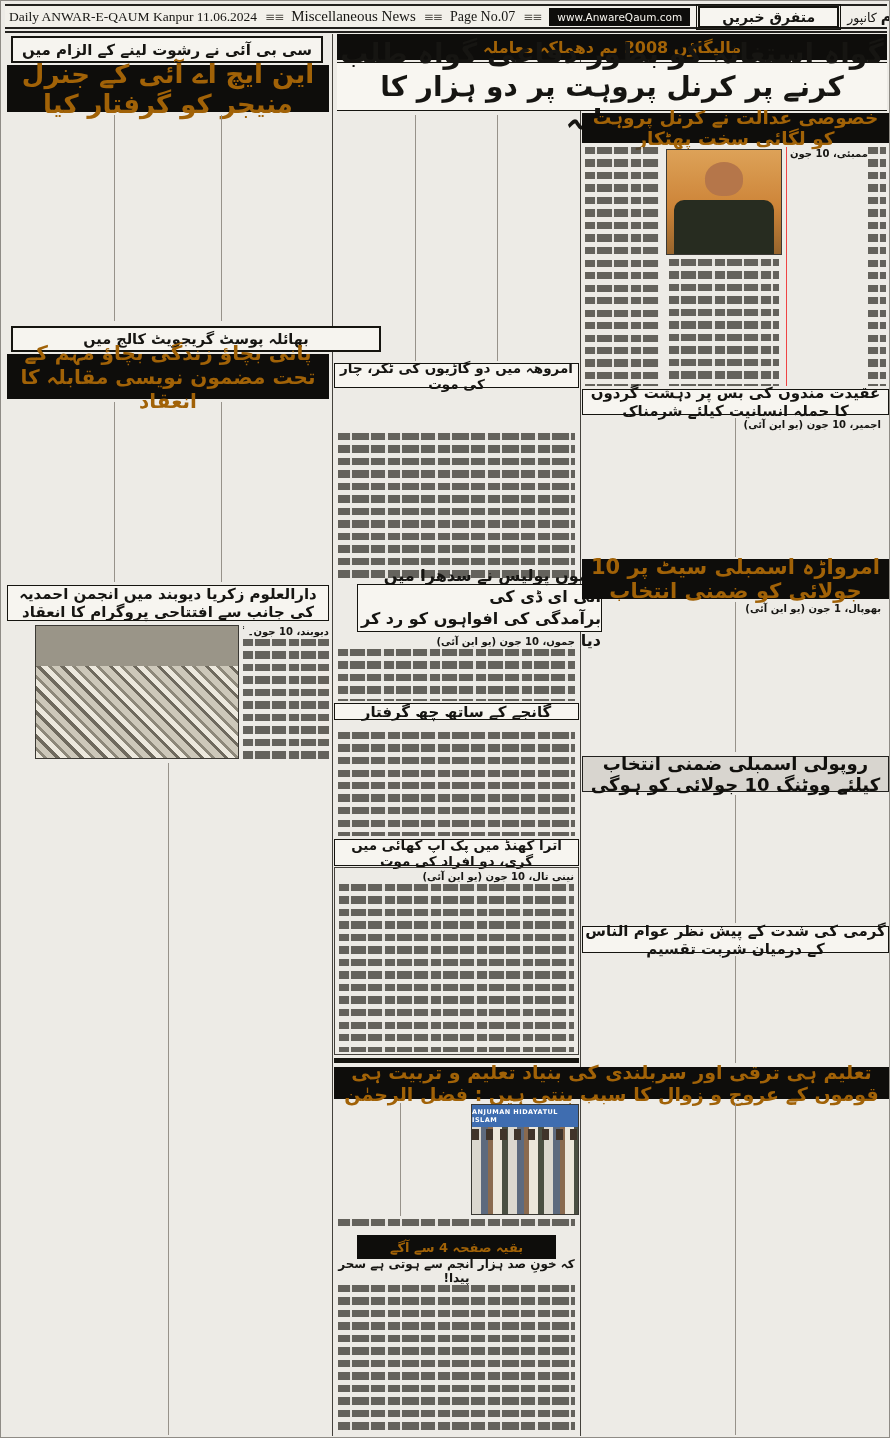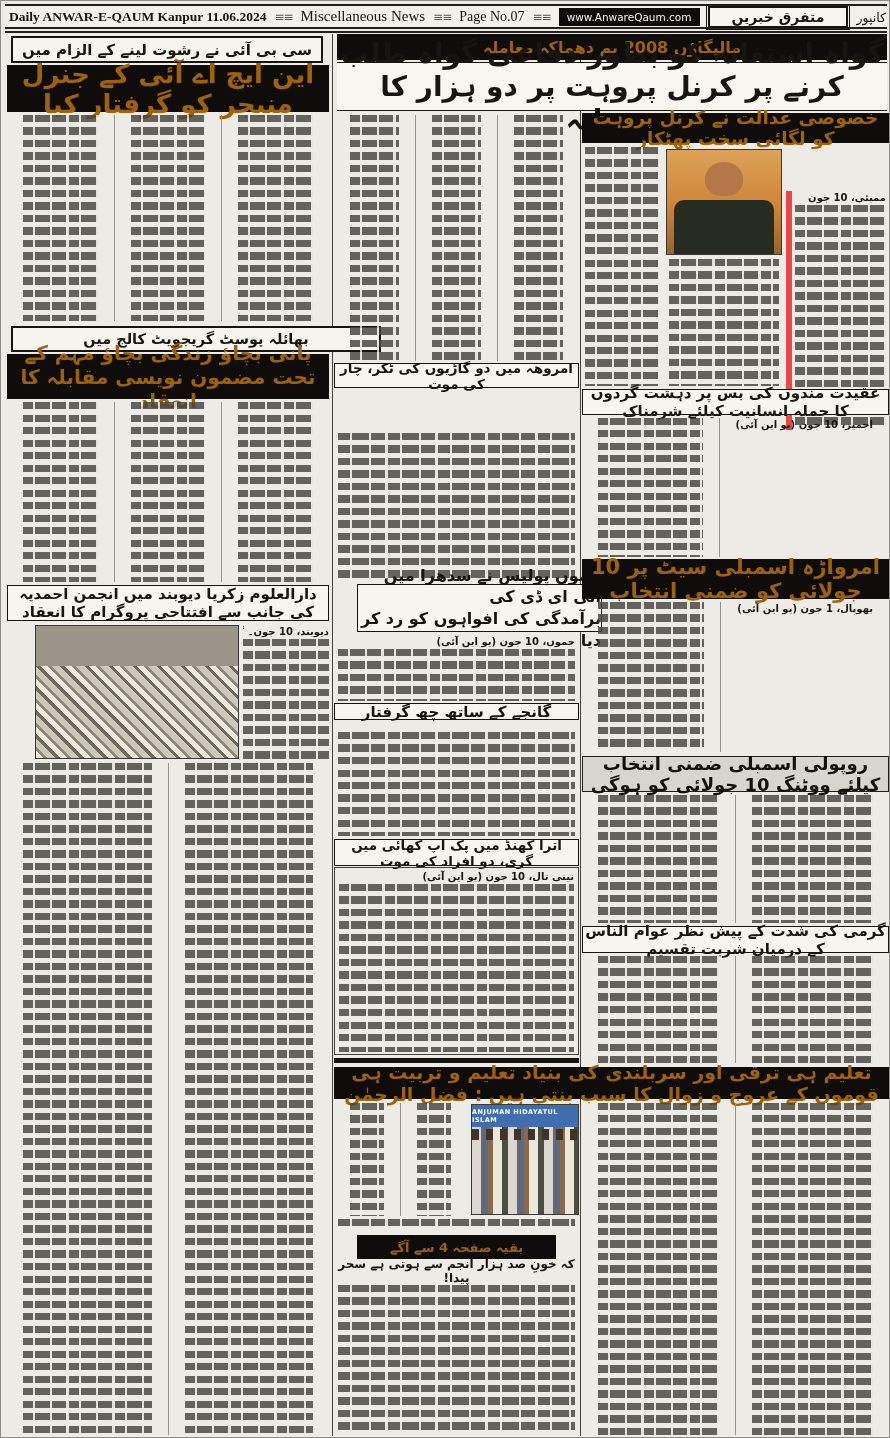--- a/index.html
+++ b/index.html
@@ -6,39 +6,39 @@
   .page{position:relative;width:890px;height:1438px;background:#edebe6;
         font-family:"DejaVu Sans",sans-serif;color:#161512;overflow:hidden;
         border:1px solid #8f8c86;box-sizing:border-box;}
   .abs{position:absolute;box-sizing:border-box;}
   .ur{direction:rtl;unicode-bidi:plaintext;}
   .center{display:flex;align-items:center;justify-content:center;text-align:center;}
   
   .masthead{left:4px;top:3px;width:882px;height:25px;display:flex;align-items:center;
             gap:8px;border-top:2px solid #22211e;border-bottom:2px solid #22211e;
             padding:0 4px;background:#f2f0ea;}
-  .m-brand{font-family:"Liberation Serif",serif;font-weight:bold;font-size:13.5px;white-space:nowrap;}
+  .m-brand{font-family:"Liberation Serif",serif;font-weight:normal;font-size:13.5px;white-space:nowrap;}
   .m-sec{font-family:"Liberation Serif",serif;font-size:15px;white-space:nowrap;}
   .m-page{font-family:"Liberation Serif",serif;font-size:14px;white-space:nowrap;}
   .m-web{background:#0e0d0b;color:#f7f5ef;font-size:10.5px;padding:3px 8px;white-space:nowrap;}
   .m-urbox{border:2px solid #15140f;outline:1px solid #15140f;outline-offset:1px;
            font-weight:bold;font-size:14px;padding:1px 22px;white-space:nowrap;background:#f7f5f0;}
   .m-urbrand{font-size:12.5px;white-space:nowrap;flex:1;text-align:left;}
   .m-urbrand b{font-size:15px;}
   .hatch{color:#55524c;font-size:12px;letter-spacing:-1px;}
   .hrule2{left:4px;top:30px;width:882px;height:2px;background:#22211e;}
   
   .blackbar{background:#0e0d0b;color:#a16207;}
   .graybar{background:#d8d5cf;border:1px solid #22211e;color:#11100d;}
   .kicker{border:2px solid #15140f;background:#f6f4ef;font-weight:bold;}
   .headbox{border:1.5px solid #15140f;background:#f7f5f0;font-weight:bold;}
   .rule{background:#44413c;}
   
   .cols{display:flex;}
-  .cols .c{flex:1;padding:0 16px;display:flex;flex-direction:row;}
+  .cols .c{flex:1;padding:0 8px;display:flex;flex-direction:column;align-items:flex-end;}
   .cols .c + .c{border-left:1px solid #97928a;}
   .fill{flex:1;opacity:.82;background-image:
     repeating-linear-gradient(90deg, rgba(237,235,230,0) 0 10px, rgba(237,235,230,.95) 10px 12px,
       rgba(237,235,230,0) 12px 27px, rgba(237,235,230,.95) 27px 29px,
       rgba(237,235,230,0) 29px 43px, rgba(237,235,230,.95) 43px 46px),
     repeating-linear-gradient(180deg, #47443e 0 7px, rgba(0,0,0,0) 7px 12.5px);}
   .fillblock{opacity:.82;background-image:
     repeating-linear-gradient(90deg, rgba(237,235,230,0) 0 12px, rgba(237,235,230,.95) 12px 14px,
       rgba(237,235,230,0) 14px 31px, rgba(237,235,230,.95) 31px 33px,
       rgba(237,235,230,0) 33px 47px, rgba(237,235,230,.95) 47px 50px),
@@ -153,21 +153,21 @@
   <div class="abs" style="left:581px;top:146px;width:80px;height:239px;display:flex;flex-direction:column;padding:0 3px;">
     <div class="fill"></div>
   </div>
   <div class="photo abs p-orange" style="left:665px;top:148px;width:116px;height:106px;">
     <div class="face"></div>
     <div class="uniform"></div>
   </div>
   <div class="abs" style="left:665px;top:258px;width:116px;height:127px;display:flex;flex-direction:column;padding:0 3px;">
     <div class="fill"></div>
   </div>
-  <div class="abs" style="left:785px;top:146px;width:103px;height:239px;display:flex;flex-direction:column;padding:0 3px;border-left:6px solid #ef4444;margin-top:44px;">
+  <div class="abs" style="left:785px;top:146px;width:103px;height:239px;display:flex;flex-direction:row;padding:0 3px;border-left:1px solid #ef4444;">
     <div class="dateline ur">ممبئی، 10 جون</div>
     <div class="fill"></div>
   </div>
 
   <div class="abs headbox center ur" style="left:333px;top:362px;width:245px;height:25px;font-size:13.5px;">امروھہ میں دو گاڑیوں کی ٹکر، چار کی موت</div>
   <div class="abs fillblock" style="left:337px;top:432px;width:237px;height:148px;"></div>
 
   <div class="abs headbox ur" style="left:333px;top:583px;width:245px;height:48px;font-size:16px;
        display:flex;flex-direction:column;align-items:center;justify-content:center;line-height:1.35;margin-left:23px;">
     <span>جموں پولیس نے سدھرا میں آئی ای ڈی کی</span>

